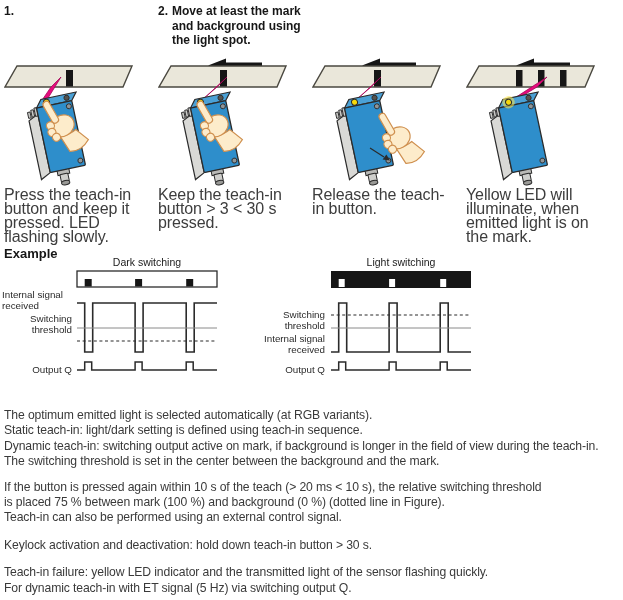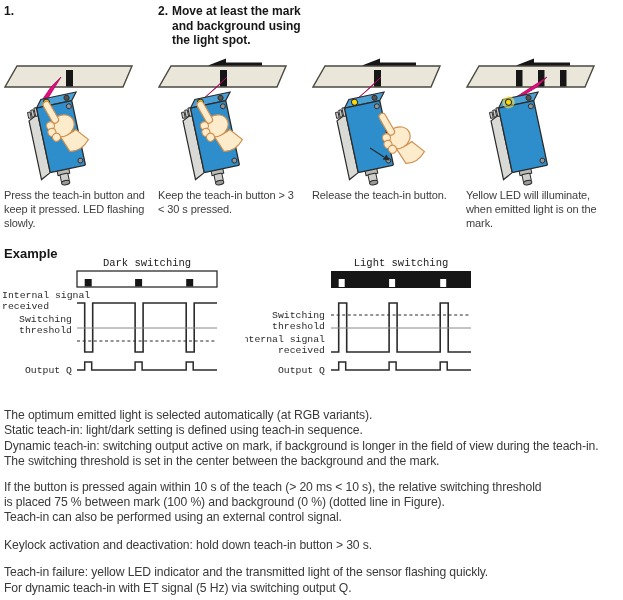--- a/index.html
+++ b/index.html
@@ -8,24 +8,24 @@
     font-family:"Liberation Sans", sans-serif;color:#3a3a3a;
   }
   .page{width:623px;height:600px;position:relative;}
   .steps{display:flex;padding:4px 0 0 4px;}
   .step-col{width:154px;flex:0 0 154px;}
   .step-heading{display:flex;font-weight:bold;font-size:12px;line-height:14.5px;
     color:#161616;height:46px;padding-right:2px;}
   .step-heading .num{margin-right:4px;}
   .illus{width:152px;height:138px;}
   .illus svg{display:block;}
-  .caption{font-size:11px;line-height:14px;color:#3d3d3d;height:52px;padding-right:10px;letter-spacing:-0.1px;}
+  .caption{font-size:16px;line-height:14px;color:#3d3d3d;height:52px;padding-right:10px;letter-spacing:-0.1px;}
   .example-section{position:relative;height:140px;margin-top:6px;}
   .example-h{position:absolute;left:4px;top:0;font-weight:bold;font-size:13px;color:#161616;}
-  .diagram{position:absolute;top:6px;font-family:Liberation Mono, monospace;}
+  .diagram{position:absolute;top:6px;}
   .diagram-left{left:0;}
   .diagram-right{left:245px;}
   .chars{padding-left:4px;margin-top:22px;font-size:12.2px;line-height:15.4px;
     color:#3a3a3a;letter-spacing:-0.12px;}
   .chars-h{font-weight:bold;color:#161616;}
   .para{white-space:pre-line;margin:0;}
   .p2{margin-top:10px;}
   .p3{margin-top:12px;}
   .p4{margin-top:12px;}
 </style>

